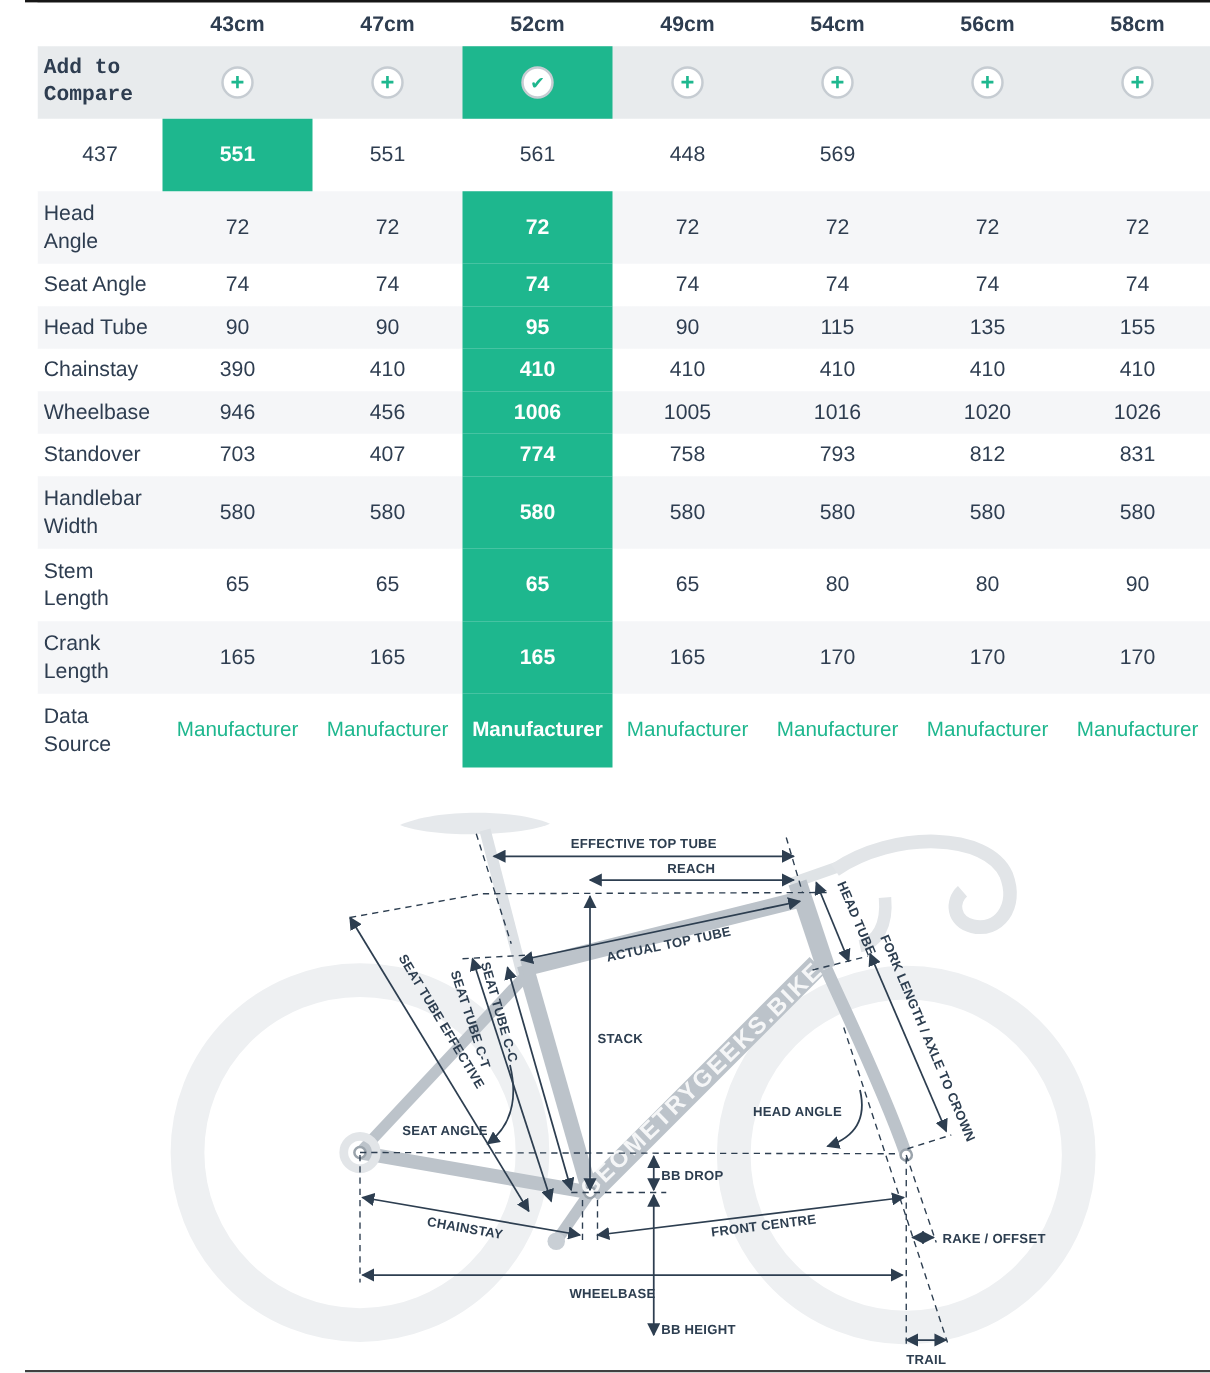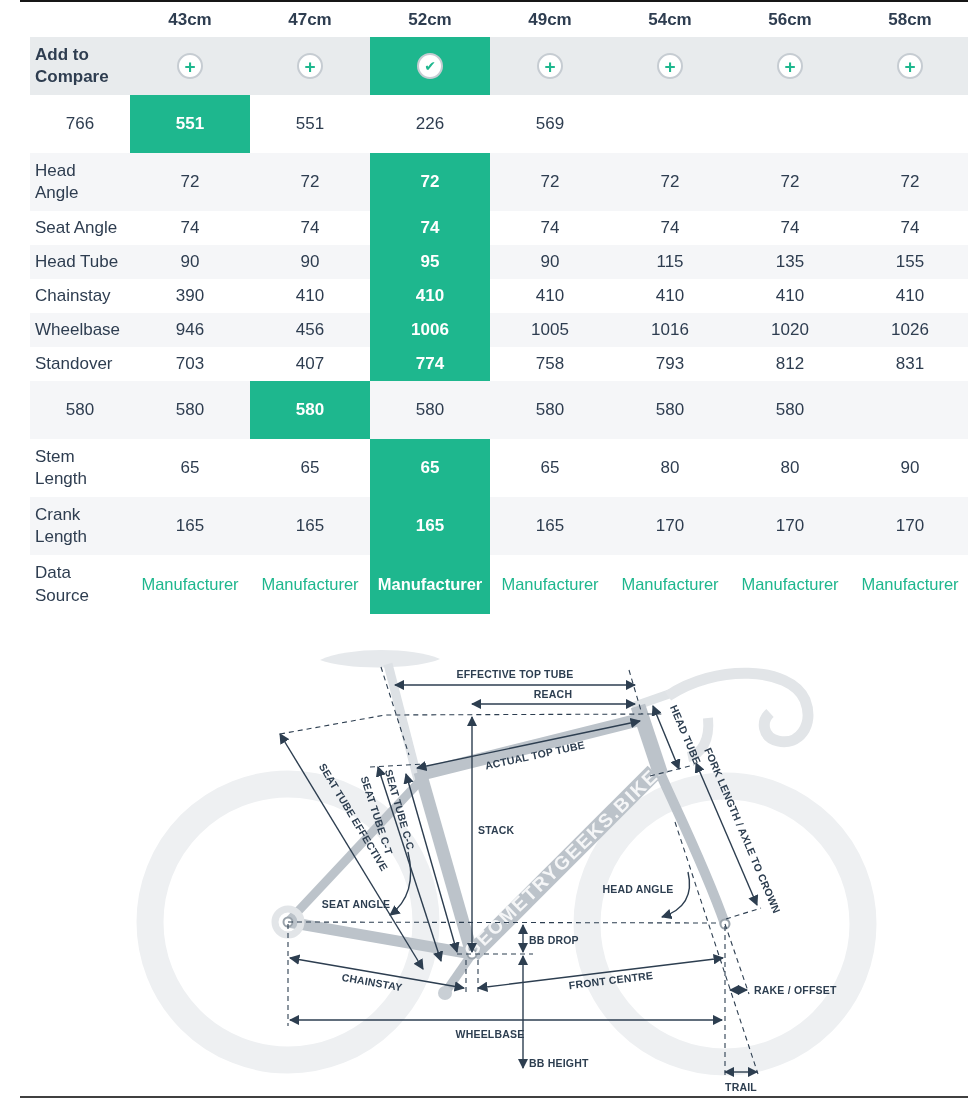--- a/index.html
+++ b/index.html
@@ -11,21 +11,21 @@
   }
   .geo-table{position:absolute;top:0;left:0;width:1080px;}
   .row{display:grid;grid-template-columns:10px 100px repeat(8,120px);align-items:stretch;}
   .row.header-row{height:35px;}
   .row.compare-row{background:linear-gradient(#e8ebed,#e8ebed) 10px 0/1070px 100% no-repeat;}
   .row.stripe{background:linear-gradient(#f5f6f8,#f5f6f8) 10px 0/1070px 100% no-repeat;}
   .gutter{background:#fff;}
   .cell{display:flex;align-items:center;justify-content:center;font-size:17px;color:#2e3d50;}
   .th{font-weight:700;font-size:17px;}
   .label-cell{justify-content:flex-start;padding-left:5px;white-space:pre-line;line-height:1.32;font-size:17px;}
-  .label-cell.bold{font-weight:700;}
+  .label-cell.bold{font-weight:700;font-family:Liberation Mono, monospace;}
   .hl{background:#1eb78e;color:#fff;font-weight:700;}
   .source{color:#1eb78e;font-size:16.5px;font-weight:400;text-align:right;}
   .source.hl{color:#fff;font-weight:700;}
   .icon-circle{
     width:26px;height:26px;border:2px solid #c6ccd2;border-radius:50%;background:#fff;
     display:flex;align-items:center;justify-content:center;
     color:#1eb78e;font-weight:700;font-size:19px;line-height:1;cursor:pointer;
   }
   .icon-circle.checked{font-size:14px;}
   .diagram{position:absolute;top:620px;left:0;}
@@ -74,24 +74,25 @@
         <div class="cell">
           <span class="icon-circle">+</span>
         </div>
         <div class="cell">
           <span class="icon-circle">+</span>
         </div>
         <div class="cell"></div>
       </div>
       <div class="row" style="height: 58px;">
         <div class="gutter"></div>
-        <div class="cell">766</div>
+        <div class="cell">437</div>
         <div class="cell hl">551</div>
         <div class="cell">551</div>
-        <div class="cell">226</div>
+        <div class="cell">561</div>
+        <div class="cell">448</div>
         <div class="cell">569</div>
         <div class="cell"></div>
       </div>
       <div class="row stripe" style="height: 58px;">
         <div class="gutter"></div>
         <div class="cell label-cell">Head
 Angle</div>
         <div class="cell">72</div>
         <div class="cell">72</div>
         <div class="cell hl">72</div>
@@ -156,20 +157,22 @@
         <div class="cell">407</div>
         <div class="cell hl">774</div>
         <div class="cell">758</div>
         <div class="cell">793</div>
         <div class="cell">812</div>
         <div class="cell">831</div>
         <div class="cell"></div>
       </div>
       <div class="row stripe" style="height: 58px;">
         <div class="gutter"></div>
+        <div class="cell label-cell">Handlebar
+Width</div>
         <div class="cell">580</div>
         <div class="cell">580</div>
         <div class="cell hl">580</div>
         <div class="cell">580</div>
         <div class="cell">580</div>
         <div class="cell">580</div>
         <div class="cell">580</div>
         <div class="cell"></div>
       </div>
       <div class="row" style="height: 58px;">

